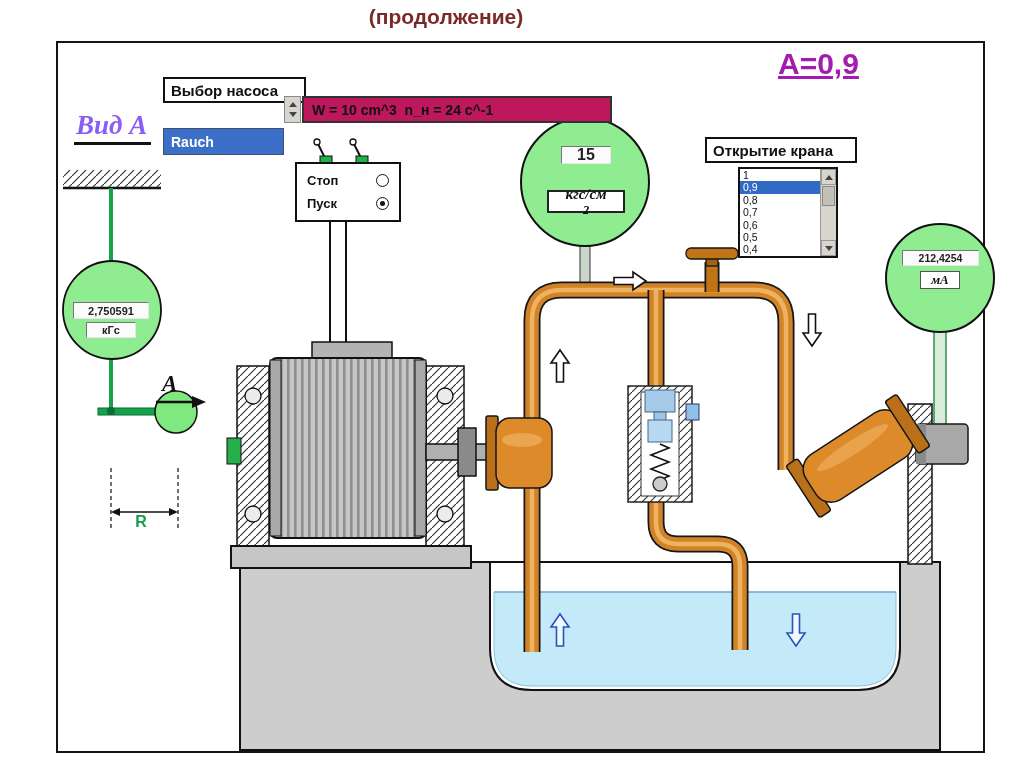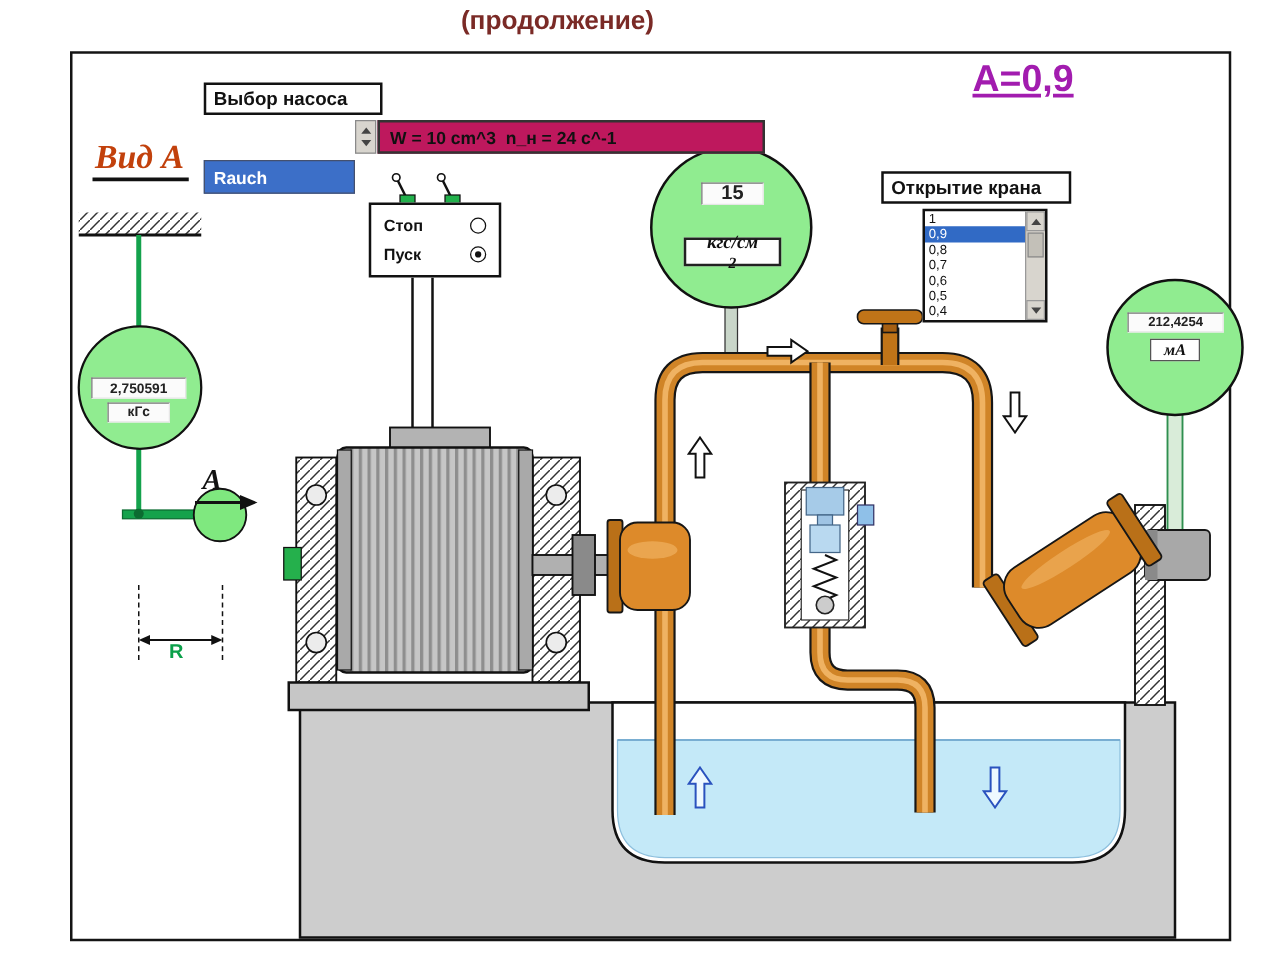--- a/index.html
+++ b/index.html
@@ -4,31 +4,31 @@
 <style>
   html,body{margin:0;padding:0;width:1024px;height:767px;background:#fff;overflow:hidden;
             font-family:"Liberation Sans",sans-serif;}
   .abs{position:absolute;box-sizing:border-box;}
   #frame{left:56px;top:41px;width:929px;height:712px;border:2px solid #141414;background:#fff;}
   #stage{left:0;top:0;width:1024px;height:767px;pointer-events:none;}
   #title{left:0;top:5px;width:892px;text-align:center;font-size:21px;font-weight:bold;color:#7a2a26;}
   #coeff{left:778px;top:47px;font-size:30px;font-weight:bold;color:#a21caf;text-decoration:underline;}
   .lblbox{background:#fff;border:2px solid #111;font-weight:bold;font-size:15px;color:#111;
           padding-left:6px;display:flex;align-items:center;}
-  #sel-label{left:163px;top:66px;width:143px;height:26px;}
+  #sel-label{left:163px;top:77px;width:143px;height:26px;}
   #combo{left:163px;top:96px;width:121px;height:27px;background:#3c6fc8;color:#fff;font-weight:bold;
          font-size:14px;display:flex;align-items:center;padding-left:7px;border:1px solid #44506e;margin-top:32px;}
   #spinner{left:284px;top:96px;width:17px;height:27px;background:#d8d5ce;border:1px solid #8a8a8a;
            display:flex;flex-direction:column;align-items:center;justify-content:space-evenly;}
   .tri-up{width:0;height:0;border-left:4px solid transparent;border-right:4px solid transparent;border-bottom:5px solid #444;}
   .tri-dn{width:0;height:0;border-left:4px solid transparent;border-right:4px solid transparent;border-top:5px solid #444;}
   #params{left:302px;top:96px;width:310px;height:27px;background:#be185d;border:2px solid #333;
           font-weight:bold;font-size:14px;color:#111;display:flex;align-items:center;padding-left:8px;white-space:pre;}
   #view-a{left:74px;top:110px;font-family:"Liberation Serif",serif;font-style:italic;font-weight:bold;
-          font-size:27px;color:#c2410c;border-bottom:3px solid #111;padding:0 4px 1px 2px;}
+          font-size:27px;color:#8b5cf6;border-bottom:3px solid #111;padding:0 4px 1px 2px;}
   .inset{background:#fbfbfb;border:1px solid;border-color:#777 #e6e6e6 #e6e6e6 #777;
          font-weight:bold;color:#222;display:flex;align-items:center;justify-content:center;}
   #force-val{left:73px;top:302px;width:76px;height:17px;font-size:11px;}
   #force-unit{left:86px;top:322px;width:50px;height:16px;font-size:11px;}
   #label-a{left:162px;top:371px;font-family:"Liberation Serif",serif;font-style:italic;font-weight:bold;font-size:23px;color:#111;}
   #label-r{left:129px;top:513px;width:24px;text-align:center;color:#0ba04a;font-weight:bold;font-size:16px;}
   #ctrl{left:295px;top:162px;width:106px;height:60px;background:#fff;border:2px solid #111;
         display:flex;flex-direction:column;justify-content:space-evenly;padding:2px 10px;}
   .ctrl-row{display:flex;align-items:center;font-weight:bold;font-size:13px;color:#111;gap:10px;}
   .radio{margin-left:auto;width:11px;height:11px;border:1.5px solid #111;border-radius:50%;

